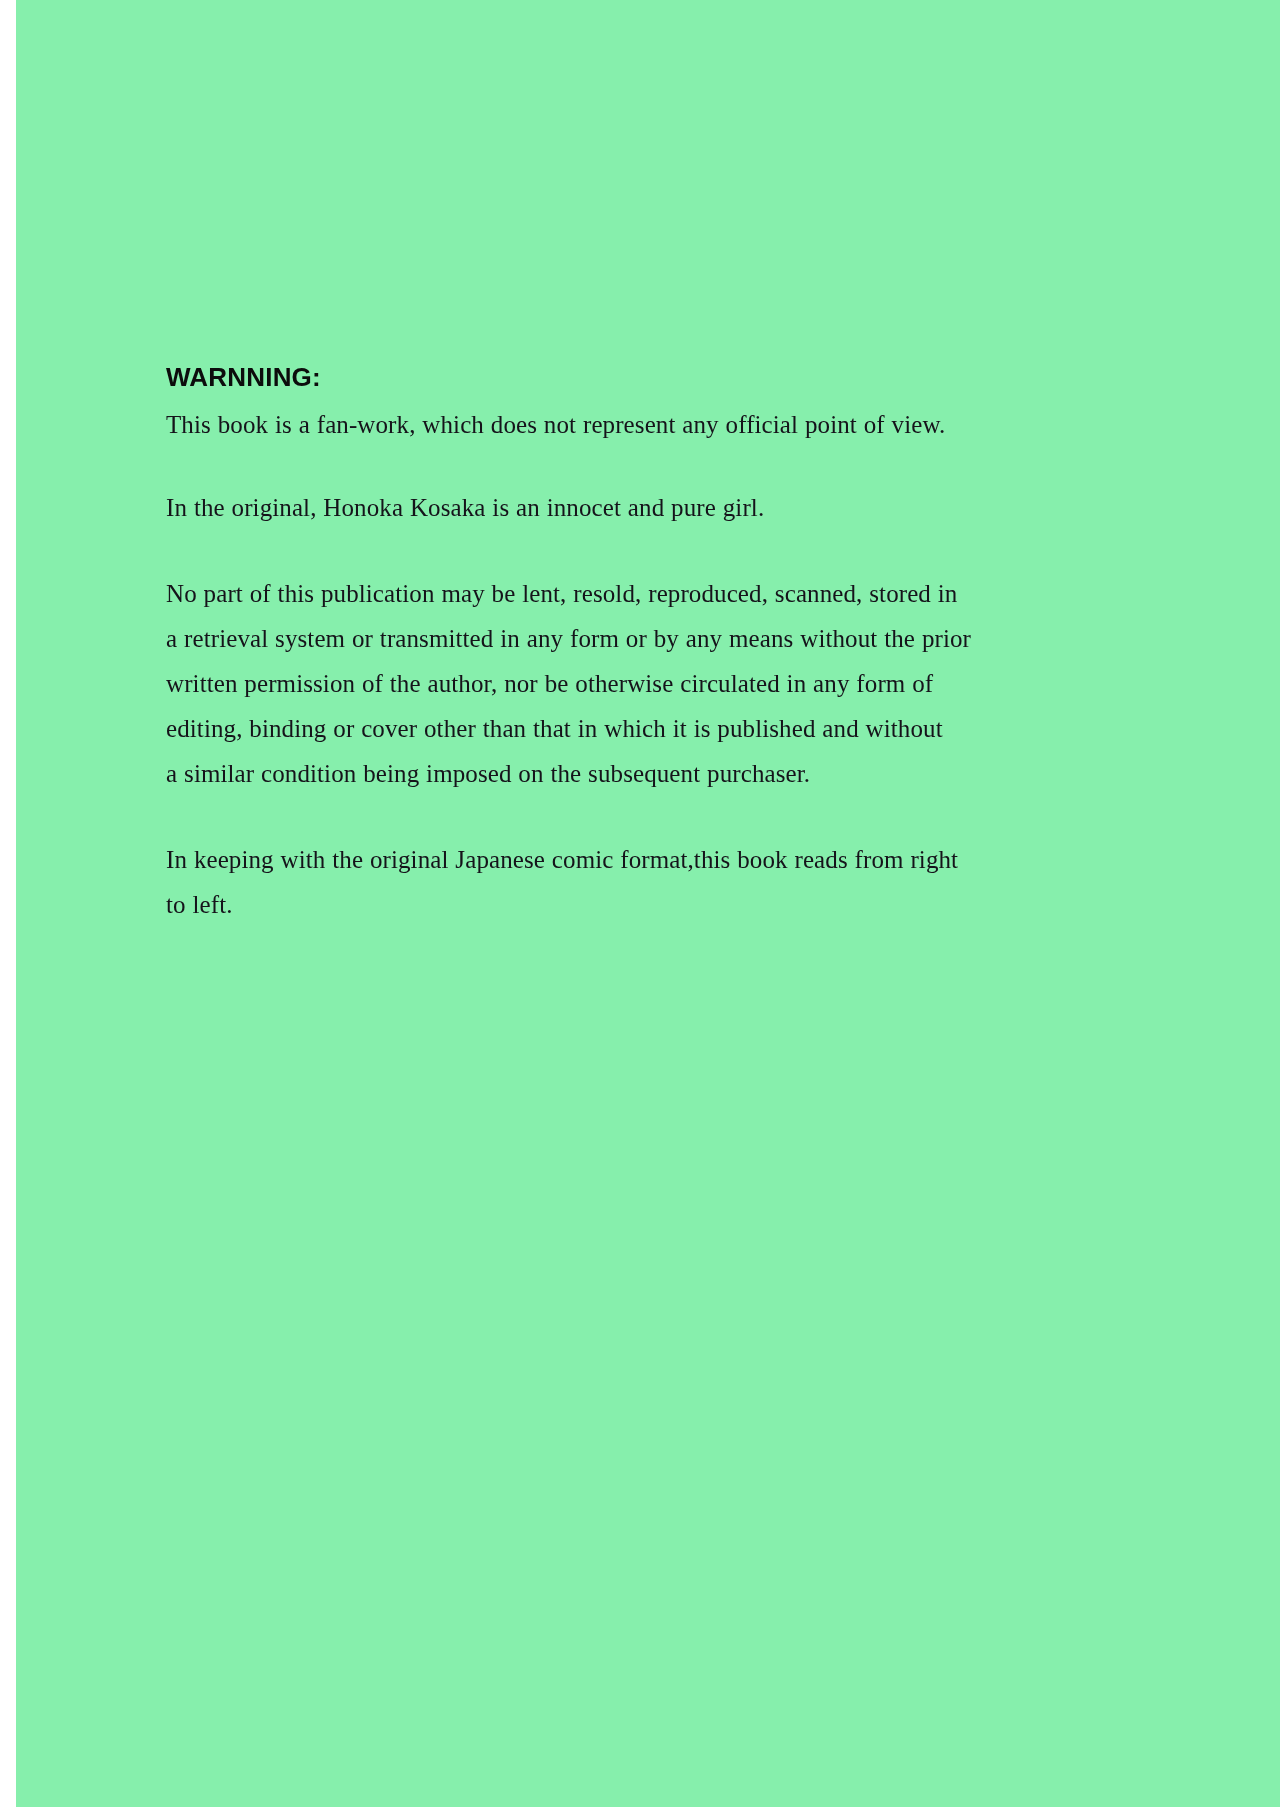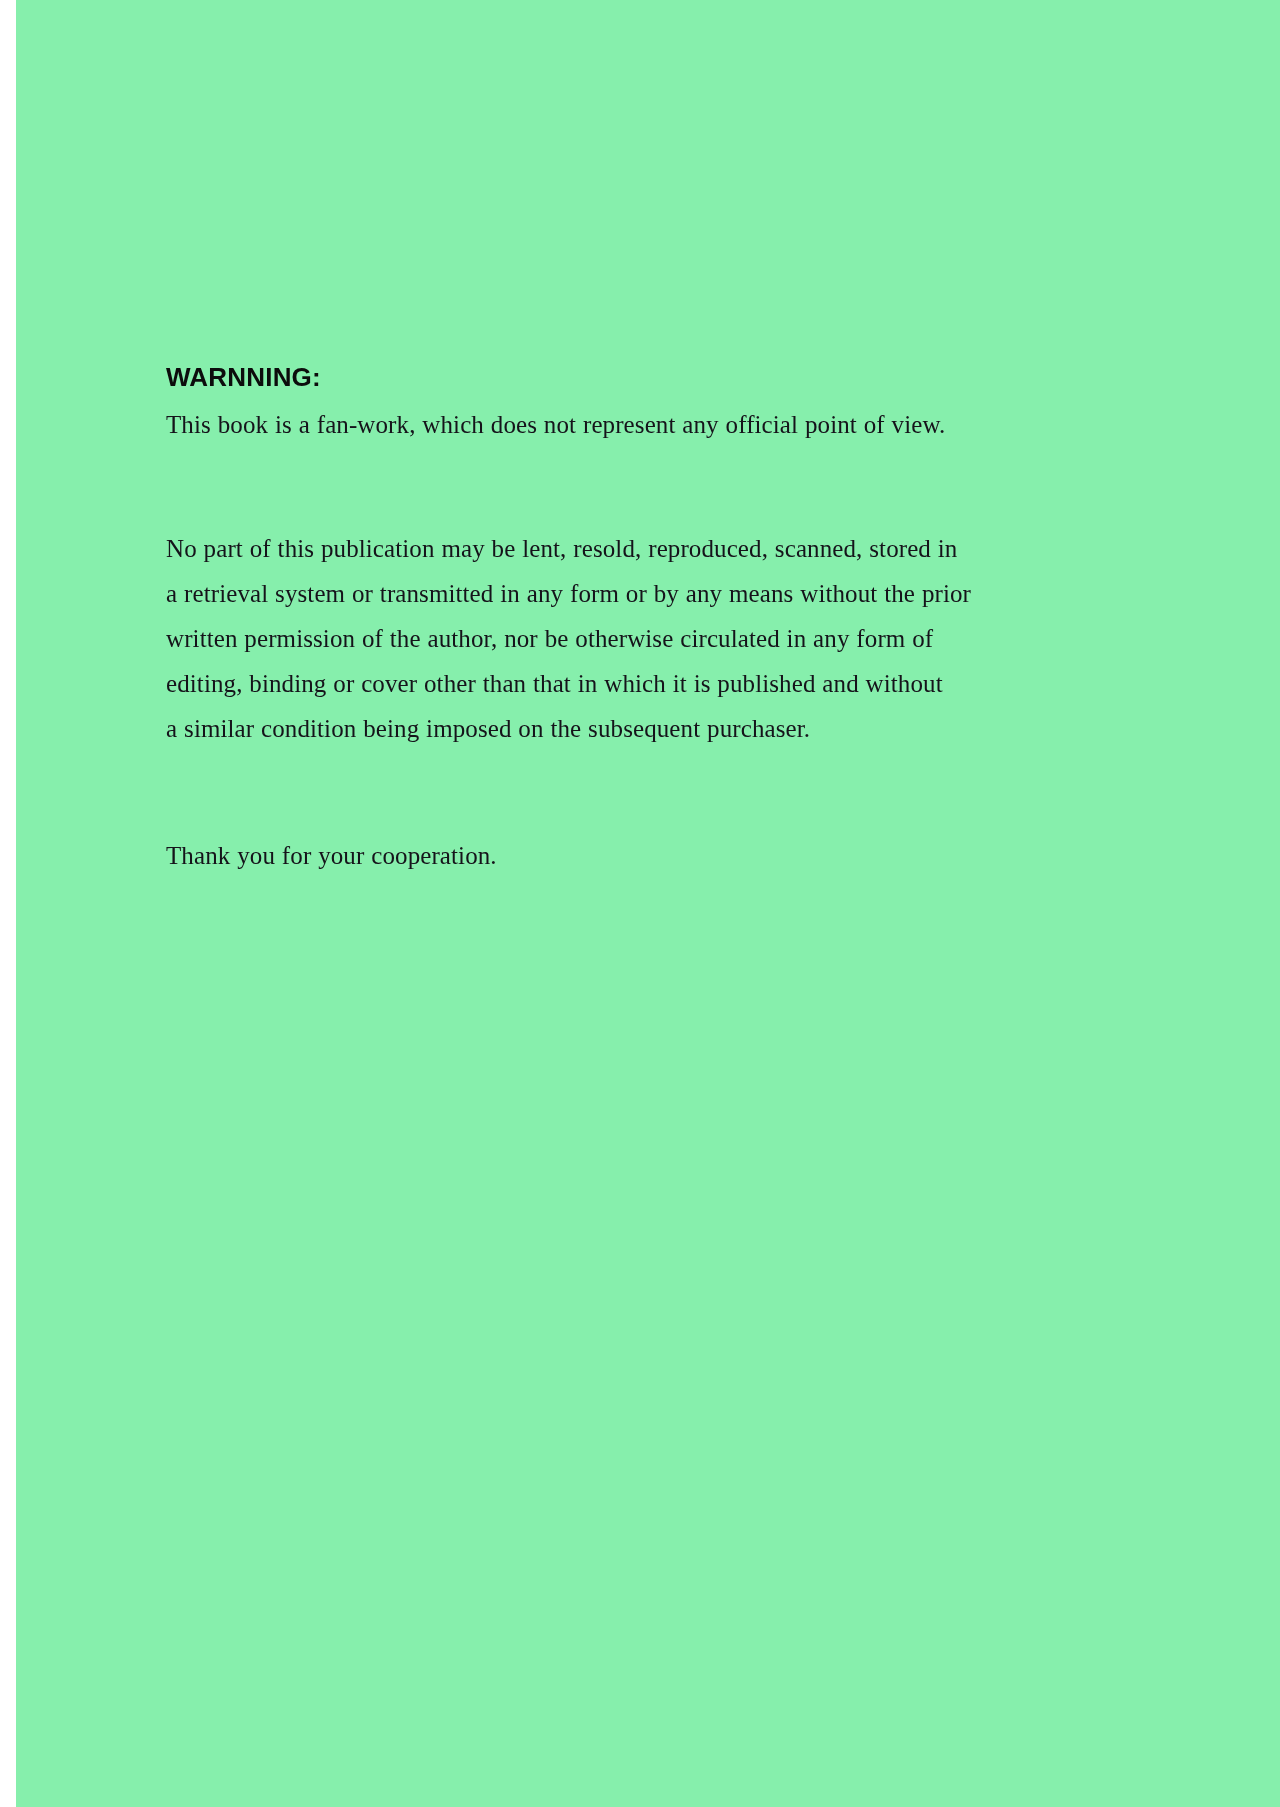--- a/index.html
+++ b/index.html
@@ -79,33 +79,35 @@
 <div class="page-sheet">
 
   <div class="notice-block">
 
     <h1 class="notice-heading">WARNNING:</h1>
 
     <p class="notice-paragraph">This book is a fan-work, which does not represent any official point of view.</p>
 
     <div class="gap-small"></div>
 
+    <p class="notice-paragraph">In the original, Honoka Kosaka is an innocet and pure girl.</p>
 
     <div class="gap-medium"></div>
 
     <p class="notice-paragraph">No part of this publication may be lent, resold, reproduced, scanned, stored in
 a retrieval system or transmitted in any form or by any means without the prior
 written permission of the author, nor be otherwise circulated in any form of
 editing, binding or cover other than that in which it is published and without
 a similar condition being imposed on the subsequent purchaser.</p>
 
     <div class="gap-medium"></div>
 
+    <p class="notice-paragraph">In keeping with the original Japanese comic format,this book reads from right
+to left.</p>
 
     <div class="gap-medium"></div>
 
-    <p class="notice-paragraph">Thank you for your cooperation.</p>
 
   </div>
 
   <div class="blank-lower-area"></div>
 
 </div>
 
 </body></html>

